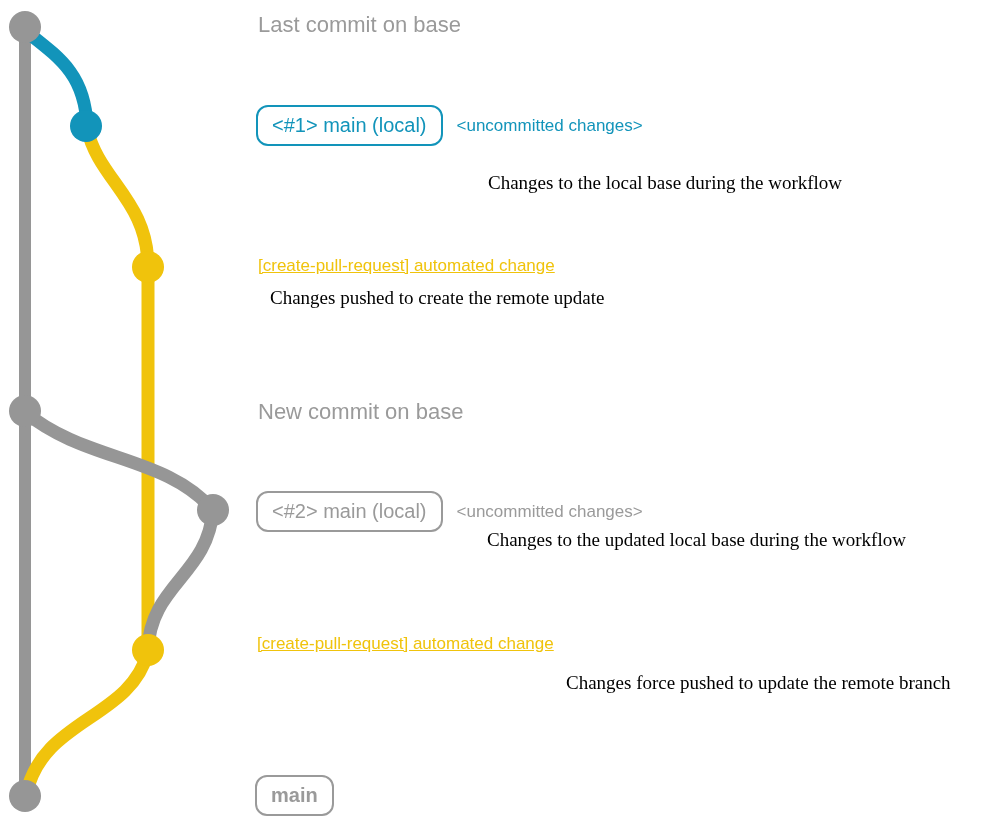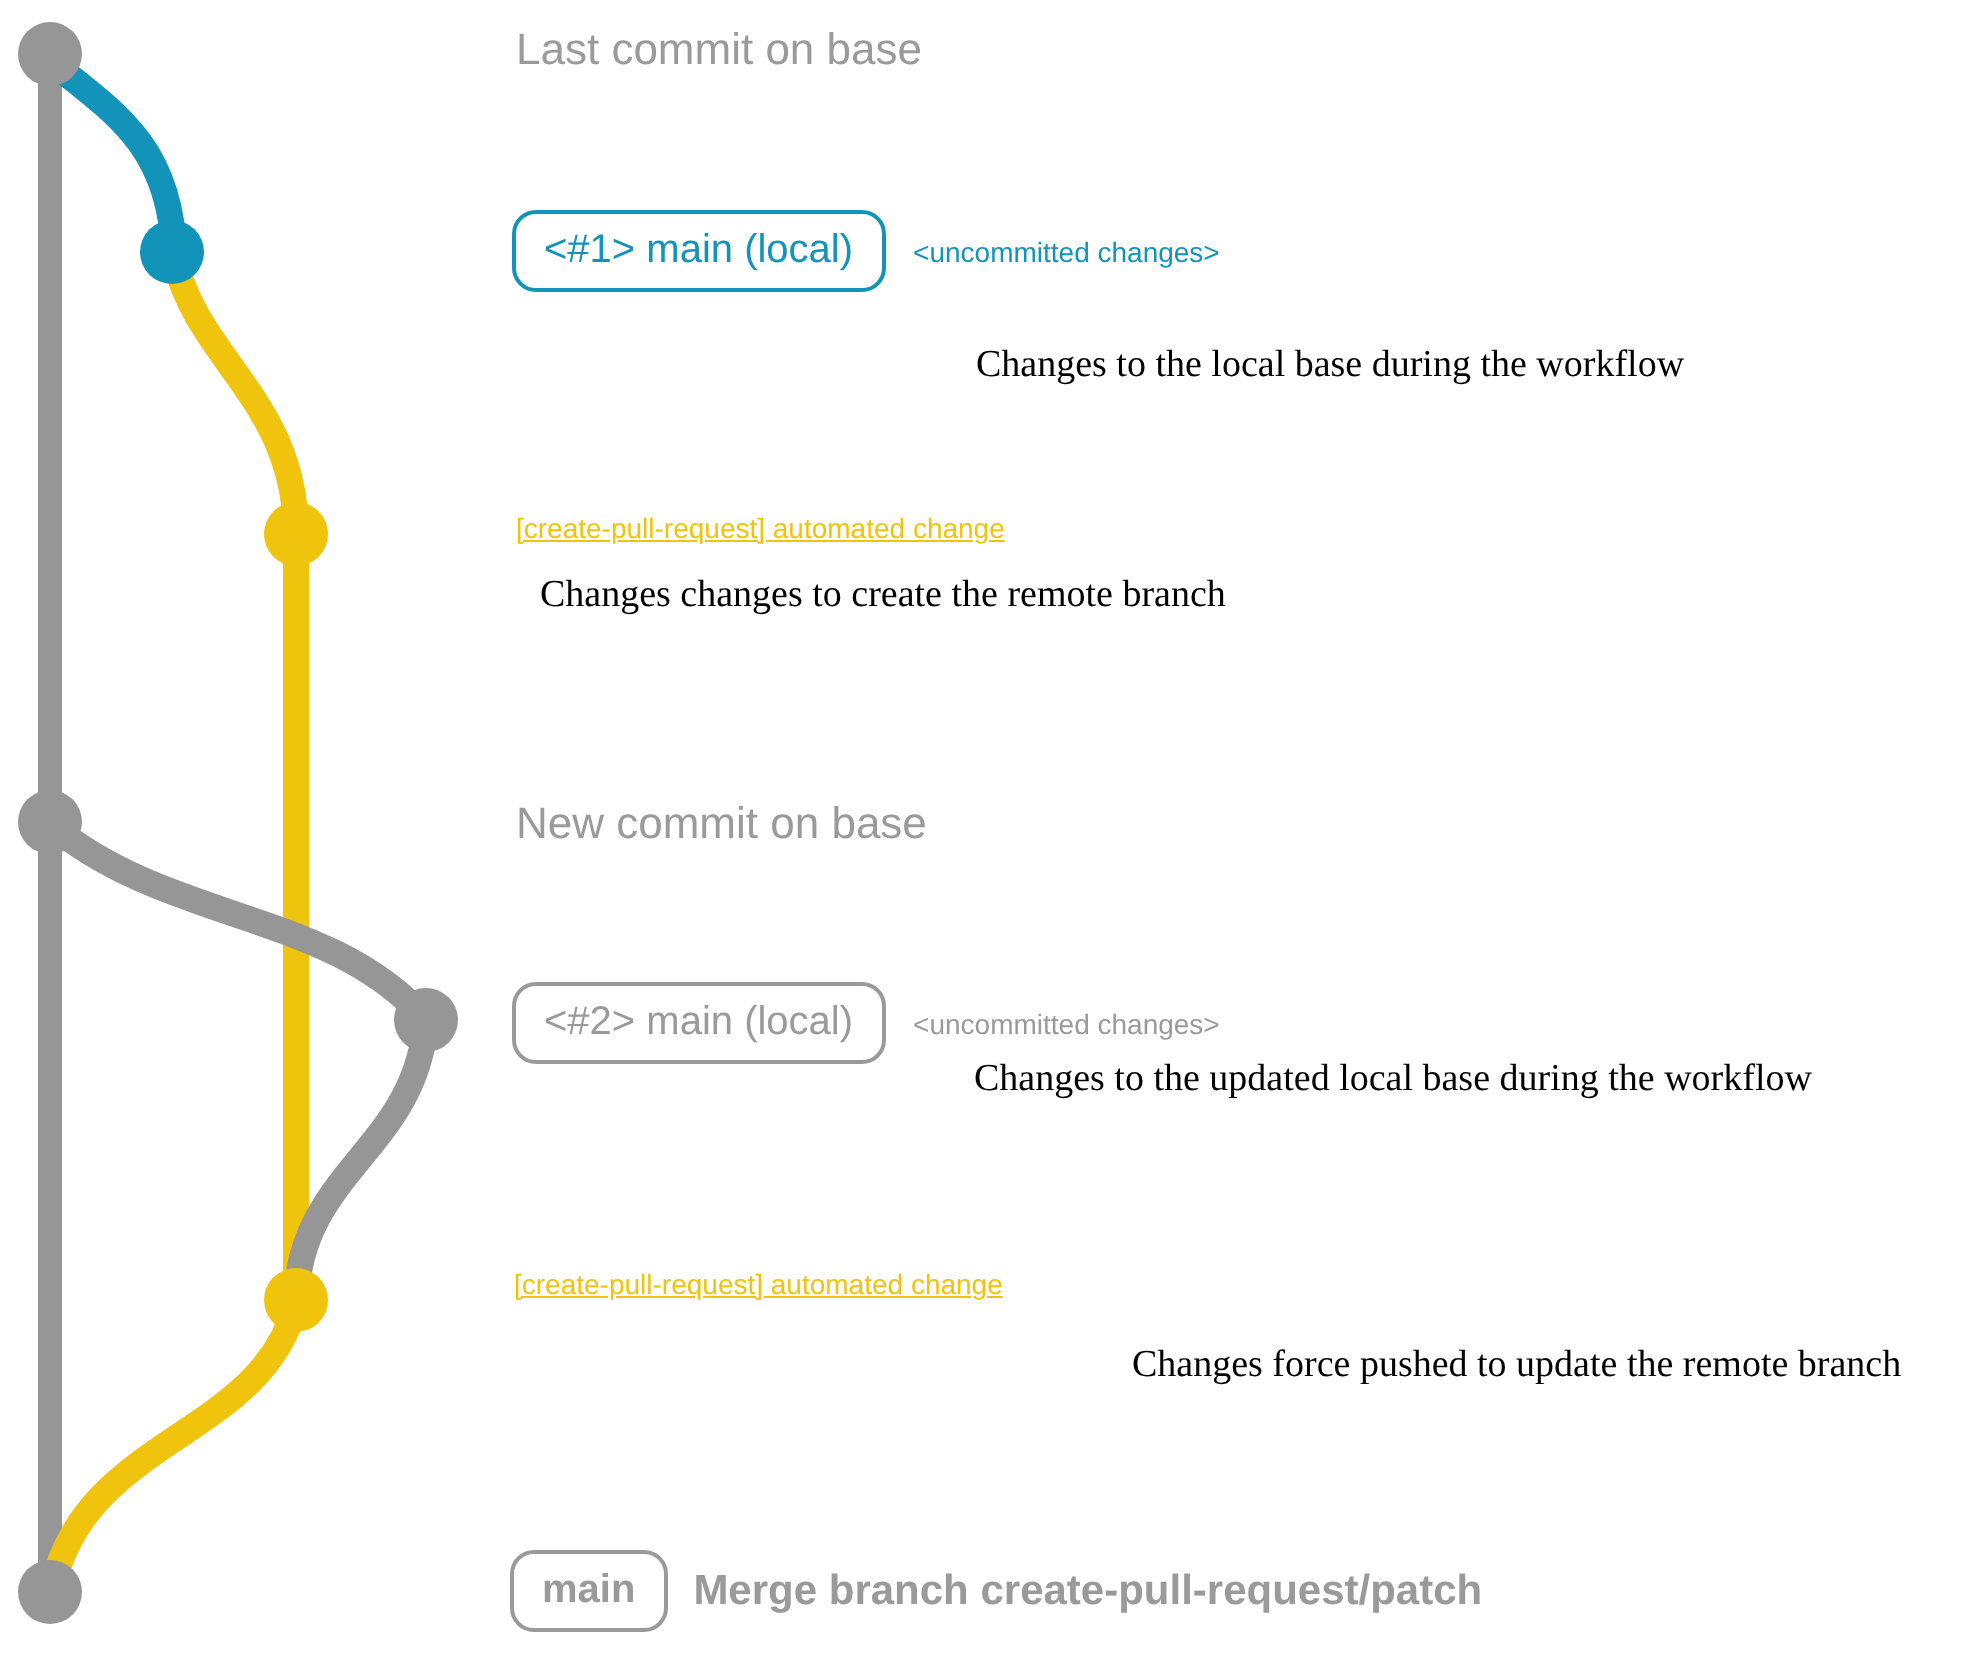--- a/index.html
+++ b/index.html
@@ -14,21 +14,21 @@
   body {
     width: 981px;
     height: 827px;
     position: relative;
     overflow: hidden;
     font-family: "Liberation Sans", sans-serif;
   }
   .abs { position: absolute; }
   svg#graph { position: absolute; left: 0; top: 0; }
   .heading { font-size: 22px; color: var(--gray-text); white-space: nowrap; }
-  .title { font-size: 14px; white-space: nowrap; }
+  .title { font-size: 17px; white-space: nowrap; }
   .desc {
     font-family: "Liberation Serif", serif;
     font-size: 19px;
     color: var(--desc-text);
     white-space: nowrap;
   }
   .badge {
     display: inline-block;
     padding: 6px 14px;
     border: 2px solid currentColor;
@@ -77,31 +77,30 @@
 
 <div class="abs heading" id="heading-top">Last commit on base</div>
 
 <div class="abs row" id="row1">
   <span class="badge c-blue">&lt;#1&gt; main (local)</span>
   <span class="title c-blue">&lt;uncommitted changes&gt;</span>
 </div>
 <div class="abs desc" id="desc1">Changes to the local base during the workflow</div>
 
 <div class="abs title c-yellow" id="title2">[create-pull-request] automated change</div>
-<div class="abs desc" id="desc2">Changes changes to create the remote branch</div>
+<div class="abs desc" id="desc2">Changes pushed to create the remote update</div>
 
 <div class="abs heading" id="heading-mid">New commit on base</div>
 
 <div class="abs row" id="row3">
   <span class="badge c-gray">&lt;#2&gt; main (local)</span>
   <span class="title c-gray">&lt;uncommitted changes&gt;</span>
 </div>
 <div class="abs desc" id="desc3">Changes to the updated local base during the workflow</div>
 
 <div class="abs row" id="row4">
   <span class="title c-yellow">[create-pull-request] automated change</span>
 </div>
 <div class="abs desc" id="desc4">Changes force pushed to update the remote branch</div>
 
 <div class="abs row" id="row5">
   <span class="badge c-gray">main</span>
-  <span class="heading">Merge branch create-pull-request/patch</span>
 </div>
 
 </body></html>

